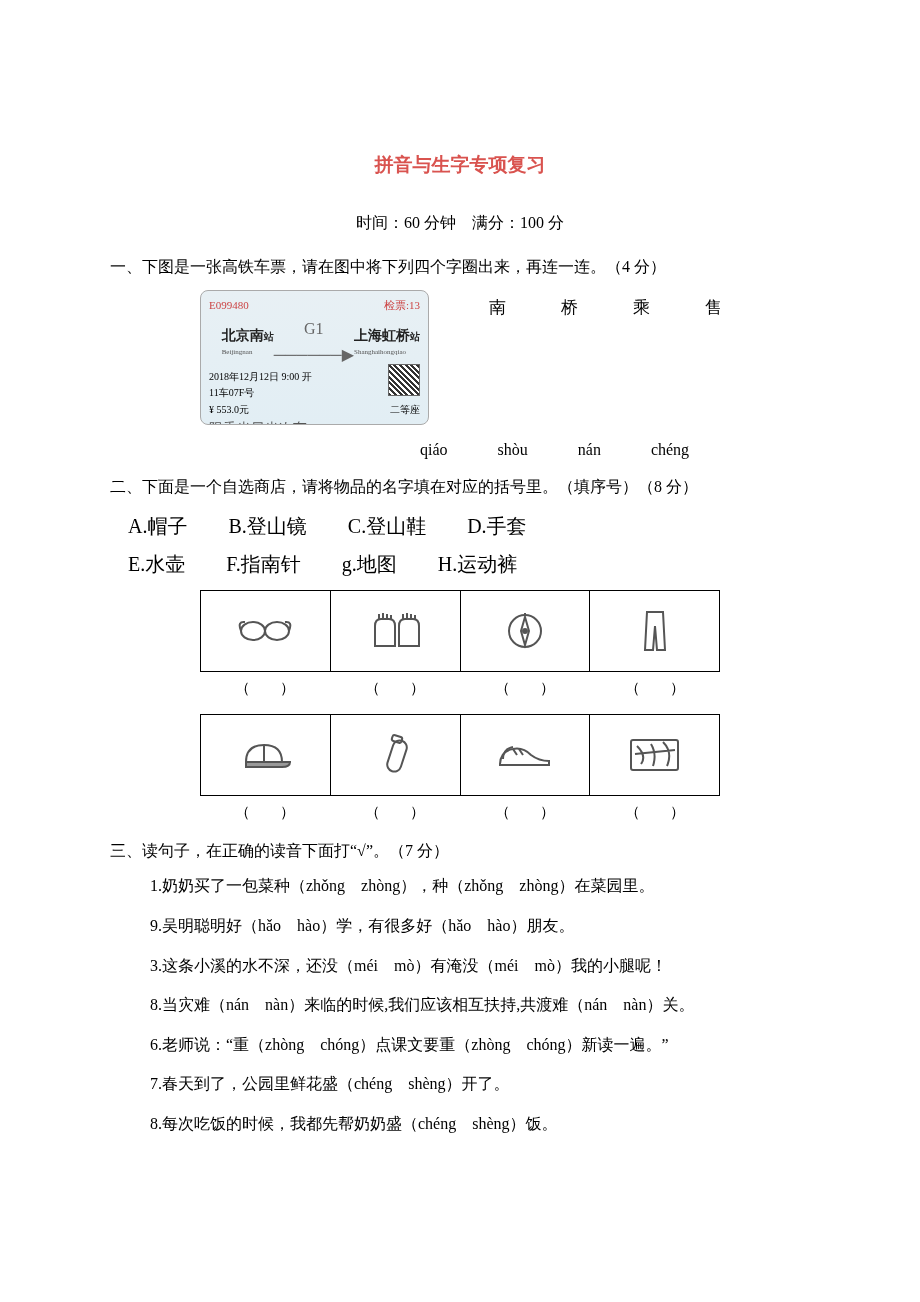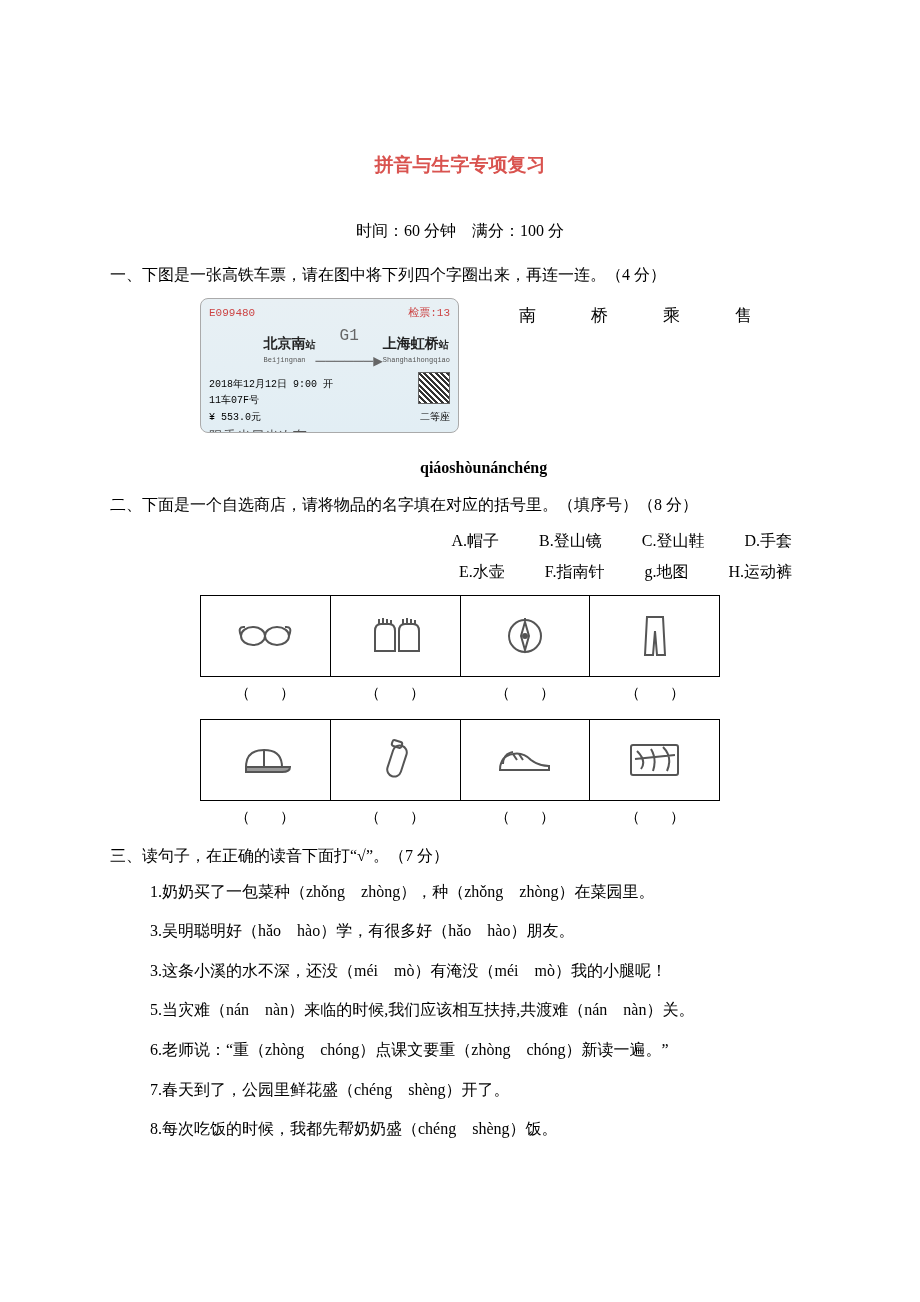--- a/index.html
+++ b/index.html
@@ -11,49 +11,49 @@
       font-size: 16px;
       color: #000;
       padding: 150px 110px 60px 110px;
       line-height: 1.6;
     }
     .title {
       text-align: center;
       color: #d9534f;
       font-size: 19px;
       font-weight: bold;
-      margin-bottom: 38px;
+      margin-bottom: 30px;
     }
     .subtitle {
       text-align: center;
       font-size: 16px;
       margin-bottom: 18px;
     }
     .question {
       margin-bottom: 12px;
     }
     .q-stem {
       margin-bottom: 10px;
     }
     .q1-body {
       display: flex;
       align-items: flex-start;
       gap: 40px;
       padding-left: 90px;
     }
     .ticket {
-      width: 259px;
+      width: 229px;
       height: 135px;
       border: 1px solid #aaa;
       border-radius: 8px;
       background: linear-gradient(180deg, #e8f0f4 0%, #e2eef4 100%);
       padding: 6px 8px;
       font-size: 10px;
       position: relative;
-      font-family: Liberation Mono, monospace;
+      font-family: Liberation Serif, serif;
       overflow: hidden;
     }
     .ticket-top { display: flex; justify-content: space-between; font-size: 11px; color: #c44; }
     .ticket-route {
       display: flex;
       justify-content: flex-end;
       align-items: center;
       margin-top: 2px;
     }
     .ticket-route .st { font-size: 14px; font-weight: bold; color: #222; }
@@ -82,29 +82,29 @@
     }
     .q1-chars {
       display: flex;
       gap: 55px;
       font-size: 17px;
       margin-top: 4px;
       margin-left: 20px;
     }
     .q1-pinyin {
       display: flex;
+      gap: 50px;
       font-size: 16px;
       padding-left: 310px;
-      margin-top: 22px;
-      font-weight: bold;
+      margin-top: 12px;
     }
 
     .options-row {
-      text-align: right;
-      font-size: 16px;
+      text-align: left;
+      font-size: 20px;
       margin: 6px 0;
     }
     .options-row span { margin: 0 18px; display: inline-block; }
 
     .grid-row {
       display: flex;
       justify-content: center;
       gap: 0;
       border: 1px solid #000;
       width: 520px;
@@ -297,20 +297,20 @@
     <span>（　　）</span>
     <span>（　　）</span>
     <span>（　　）</span>
   </div>
 </div>
 
 <div class="question">
   <div class="q-stem">三、读句子，在正确的读音下面打“√”。（7 分）</div>
   <div class="q3-list">
     <div class="q3-item">1.奶奶买了一包菜种（zhǒng　zhòng），种（zhǒng　zhòng）在菜园里。</div>
-    <div class="q3-item">3.吴明聪明好（hǎo　hào）学，有很多好（hǎo　hào）朋友。</div>
+    <div class="q3-item">9.吴明聪明好（hǎo　hào）学，有很多好（hǎo　hào）朋友。</div>
     <div class="q3-item">3.这条小溪的水不深，还没（méi　mò）有淹没（méi　mò）我的小腿呢！</div>
-    <div class="q3-item">5.当灾难（nán　nàn）来临的时候,我们应该相互扶持,共渡难（nán　nàn）关。</div>
+    <div class="q3-item">8.当灾难（nán　nàn）来临的时候,我们应该相互扶持,共渡难（nán　nàn）关。</div>
     <div class="q3-item">6.老师说：“重（zhòng　chóng）点课文要重（zhòng　chóng）新读一遍。”</div>
     <div class="q3-item">7.春天到了，公园里鲜花盛（chéng　shèng）开了。</div>
     <div class="q3-item">8.每次吃饭的时候，我都先帮奶奶盛（chéng　shèng）饭。</div>
   </div>
 </div>
 
 </body></html>

